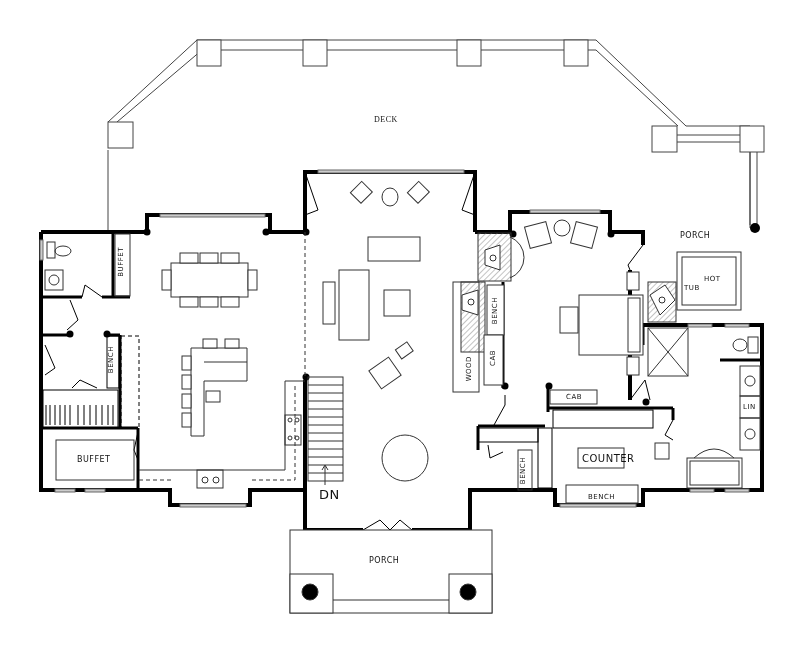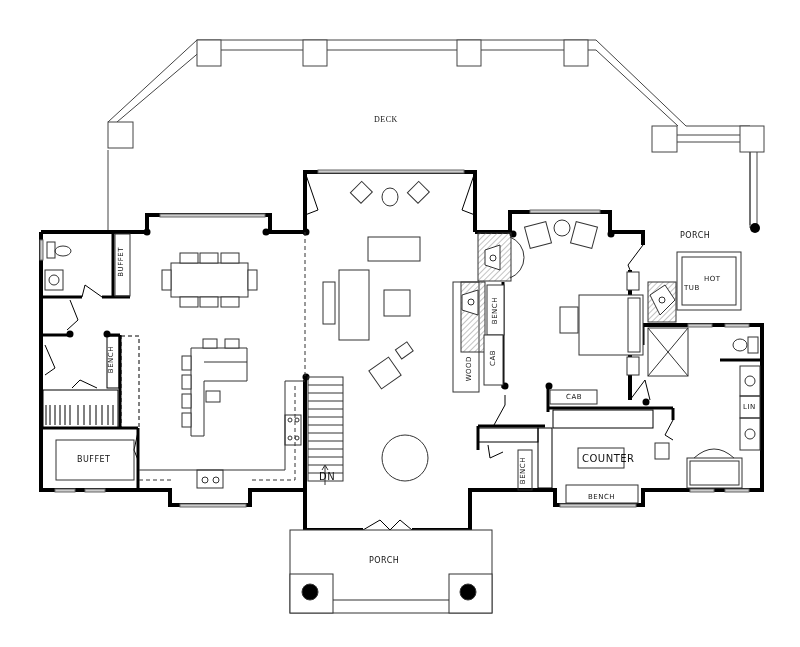--- a/index.html
+++ b/index.html
@@ -290,14 +290,14 @@
 <span class="lbl vlbl" style="left:108px;top:346px;font-size:7px;">BENCH</span>
 <span class="lbl" style="left:77px;top:456px;">BUFFET</span>
 <span class="lbl vlbl" style="left:492px;top:297px;font-size:7px;">BENCH</span>
 <span class="lbl vlbl" style="left:466px;top:356px;font-size:7px;">WOOD</span>
 <span class="lbl vlbl" style="left:490px;top:350px;font-size:7px;">CAB</span>
 <span class="lbl" style="left:566px;top:394px;font-size:7px;">CAB</span>
 <span class="lbl" style="left:582px;top:454px;font-size:10px;">COUNTER</span>
 <span class="lbl vlbl" style="left:520px;top:457px;font-size:7px;">BENCH</span>
 <span class="lbl" style="left:588px;top:494px;font-size:7px;">BENCH</span>
 <span class="lbl" style="left:743px;top:404px;font-size:7px;text-align:center;">LIN</span>
-<span class="lbl" style="left:319px;top:472px;font-size:10px;">DN</span>
+<span class="lbl" style="left:319px;top:488px;font-size:13px;">DN</span>
 <span class="lbl" style="left:369px;top:557px;">PORCH</span>
 
 </body></html>

